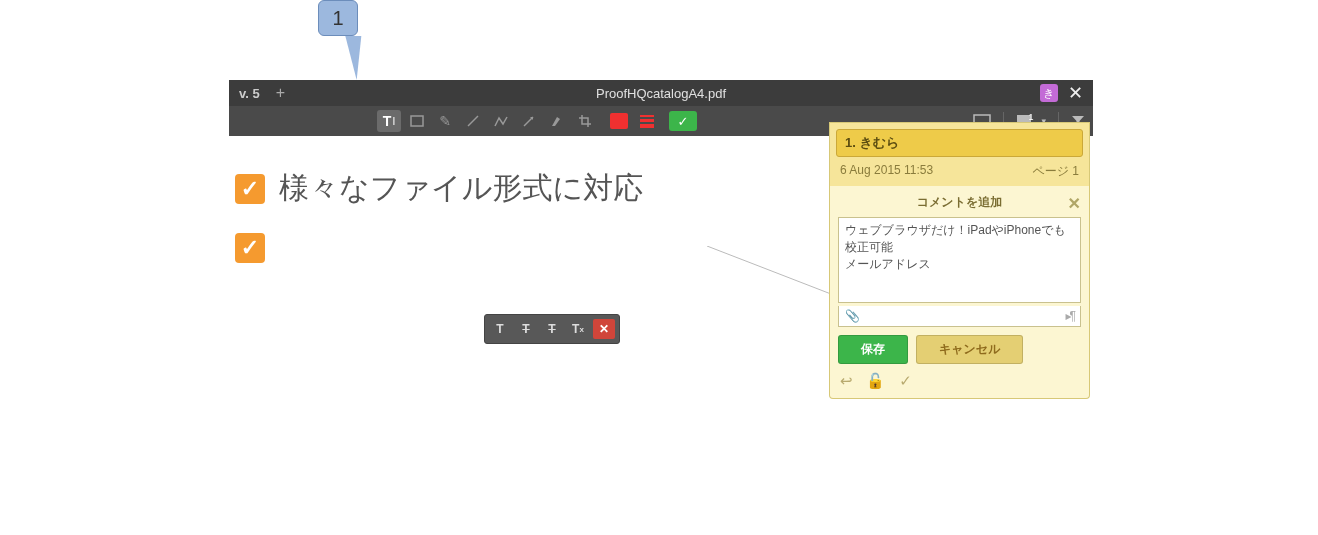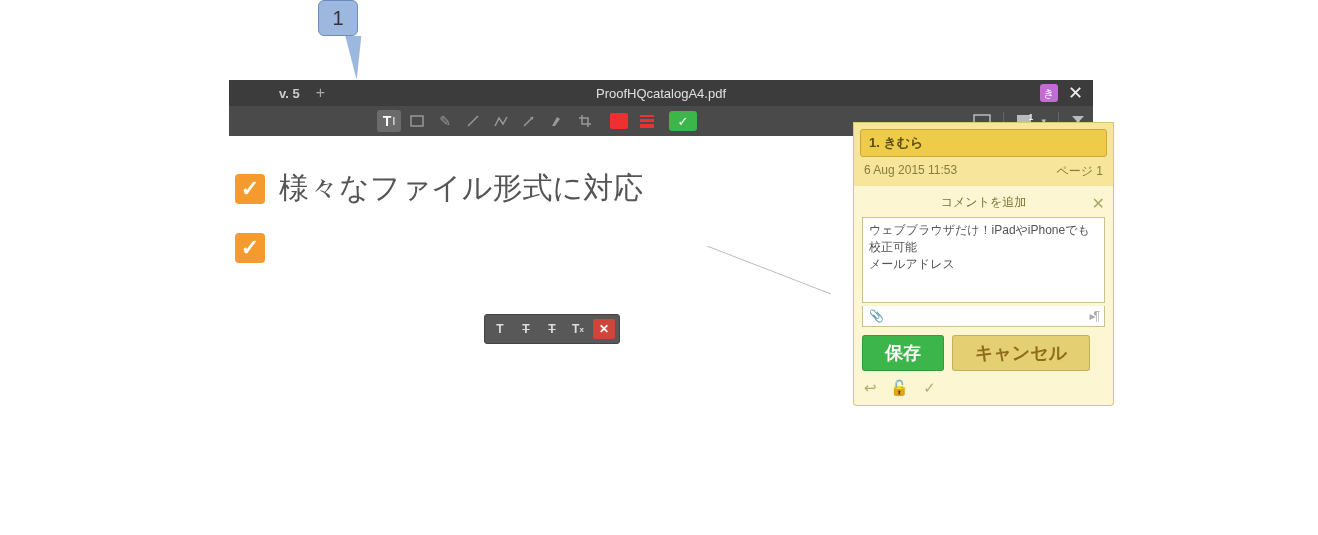--- a/index.html
+++ b/index.html
@@ -19,21 +19,21 @@
 }
 .titlebar {
   height: 26px;
   background: #3c3c3c;
   display: flex;
   align-items: center;
   color: #e0e0e0;
   font-size: 13px;
   position: relative;
 }
-.titlebar .vlabel { padding: 0 10px; font-weight: bold; color: #ccc; margin-left: 40px; }
+.titlebar .vlabel { padding: 0 10px; font-weight: bold; color: #ccc; }
 .titlebar .plus { color: #aaa; font-size: 16px; padding: 0 6px; cursor: pointer; }
 .titlebar .title { position: absolute; left: 50%; transform: translateX(-50%); }
 .titlebar .right { margin-left: auto; display: flex; align-items: center; gap: 6px; padding-right: 6px; }
 .badge-k {
   background: #c36bd6;
   color: #fff;
   width: 18px; height: 18px;
   border-radius: 3px;
   font-size: 11px;
   display: flex; align-items: center; justify-content: center;
@@ -129,21 +129,21 @@
   left: 350px; top: 36px;
   width:0; height:0;
   border-left: 2px solid transparent;
   border-right: 14px solid transparent;
   border-top: 44px solid #9cb8de;
   transform: skewX(12deg);
 }
 
 .comments-panel {
   position: absolute;
-  left: 624px;
+  left: 600px;
   top: 42px;
   width: 261px;
   font-size: 12px;
 }
 .comment-head {
   background: #f6e59a;
   border: 1px solid #d7c877;
   border-bottom: none;
 }
 .comment-head .who {
@@ -171,21 +171,21 @@
 
 .comment-body {
   background:#fcf6d2;
   border:1px solid #d7c877;
   border-top:none;
   border-radius: 0 0 4px 4px;
   padding: 8px;
 }
 .add-head {
   display:flex; justify-content:center; align-items:center;
-  color:#7a6d32; font-weight:normal; position:relative;
+  color:#7a6d32; font-weight:bold; position:relative;
   padding-bottom:6px;
 }
 .add-head .close {
   position:absolute; right:0; top:0; color:#b0a667; font-size:16px; cursor:pointer;
 }
 .txt {
   width:100%;
   height:86px;
   border:1px solid #c9c18e;
   background:#fff;
@@ -201,21 +201,21 @@
   background:#fff;
   padding:3px 6px;
   color:#aaa;
 }
 .btn-row { display:flex; gap:8px; margin-top:8px; }
 .btn {
   flex:0 0 auto;
   padding: 5px 22px;
   border-radius:3px;
   font-weight:bold;
-  font-size:18px;
+  font-size:12px;
   cursor:pointer;
   border:1px solid rgba(0,0,0,.15);
 }
 .btn-save { background:#3cb54a; color:#fff; }
 .btn-cancel { background:#e4cf73; color:#8f6b1d; }
 .action-icons { display:flex; gap:14px; color:#b8aa6f; padding:8px 2px 0; font-size:15px; }
 </style>
 </head>
 <body>
 

